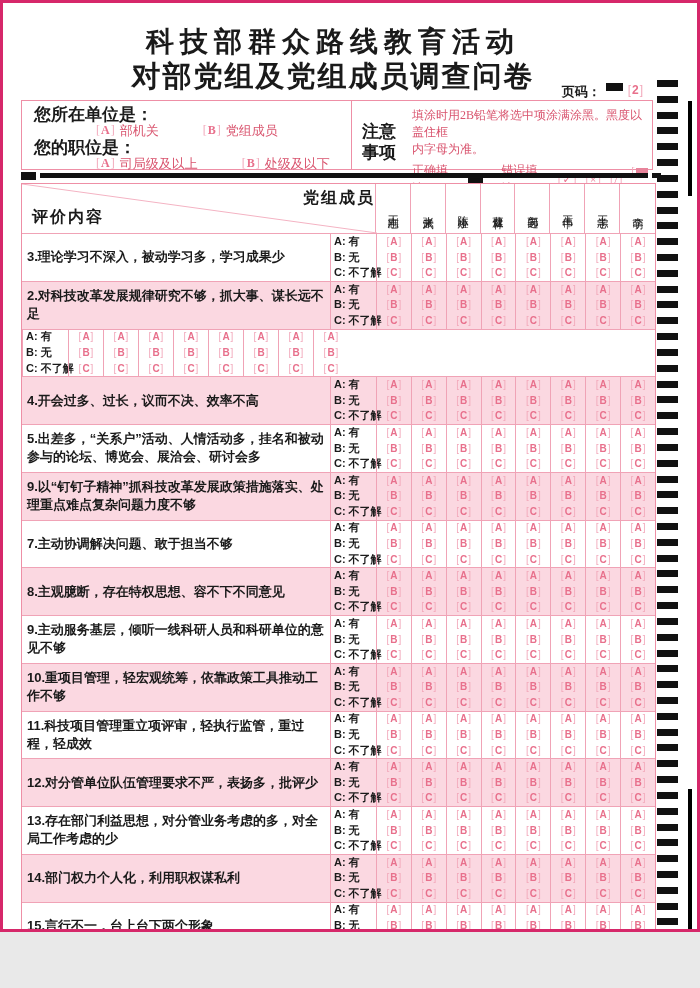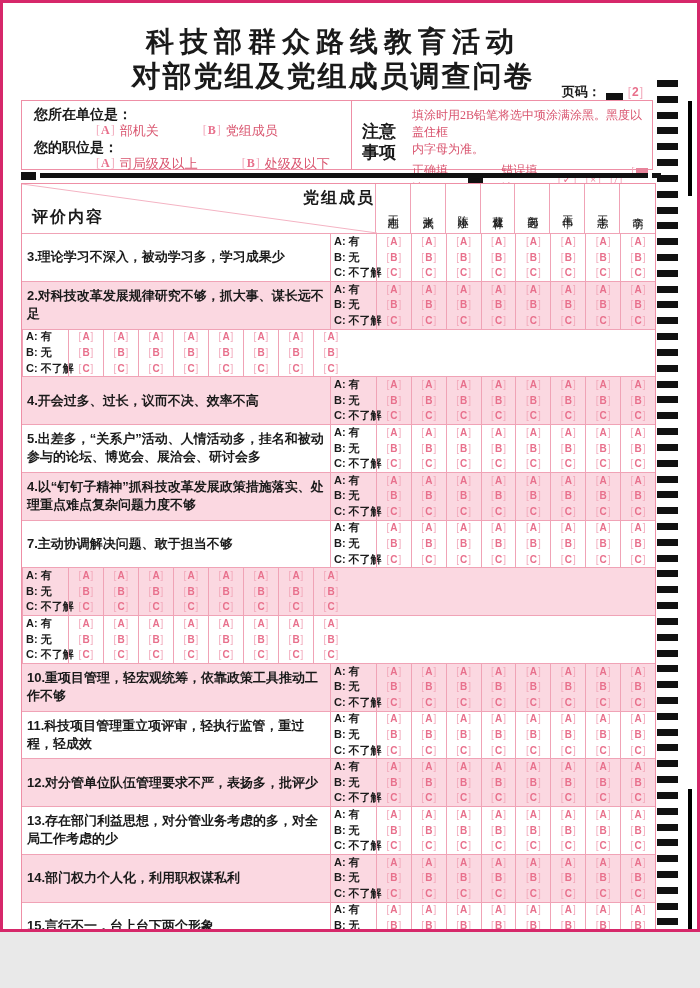--- a/index.html
+++ b/index.html
@@ -1,27 +1,27 @@
 <!DOCTYPE html>
 <html><head>
 <meta charset="utf-8">
 <style>
   html,body{margin:0;padding:0;background:#e9e9e9;}
   .page{position:relative;width:700px;height:932px;background:#fff;box-sizing:border-box;
         border:3px solid #d6286a;overflow:hidden;font-family:"Liberation Sans",sans-serif;color:#1a1a1a;}
   
   .title1{position:absolute;top:20px;left:0;width:660px;text-align:center;font-size:28px;font-weight:bold;letter-spacing:6px;}
   .title2{position:absolute;top:54px;left:0;width:660px;text-align:center;font-size:29px;font-weight:bold;letter-spacing:2px;}
-  .pageno{position:absolute;top:80px;right:54px;display:flex;align-items:flex-end;gap:5px;font-size:13px;font-weight:bold;}
+  .pageno{position:absolute;top:80px;right:54px;display:flex;align-items:flex-start;gap:5px;font-size:13px;font-weight:bold;}
   .blackbar{display:inline-block;width:17px;height:8px;background:#111;}
   
   .info-box{position:absolute;left:18px;top:97px;width:632px;height:70px;box-sizing:border-box;
             border:1px solid #ee8fa6;display:flex;}
   .info-left{width:330px;box-sizing:border-box;border-right:1px solid #ee8fa6;padding:5px 0 0 12px;}
-  .info-label{font-size:14px;font-weight:bold;line-height:17px;}
+  .info-label{font-size:17px;font-weight:bold;line-height:17px;}
   .opt-line{padding-left:62px;font-size:13px;line-height:15px;color:#d9546e;font-family:"Liberation Serif",serif;display:flex;gap:6px;}
   .opt-item{display:flex;gap:5px;margin-right:38px;white-space:nowrap;}
   .notice{flex:1;display:flex;padding:6px 4px 0 10px;}
   .notice-title{font-size:17px;font-weight:bold;line-height:21px;margin-top:14px;width:40px;}
   .notice-body{flex:1;padding-left:10px;color:#d9546e;font-family:"Liberation Serif",serif;}
   .notice-text{font-size:12px;line-height:17px;}
   .fill-line{font-size:12px;line-height:18px;margin-top:3px;display:flex;align-items:center;gap:6px;}
   .wrong-marks{display:flex;gap:9px;align-items:center;}
   .wmark{color:#e8708c;font-size:11px;}
   .wmark::before{content:"[";color:#f2a9bb;margin-right:1px;}
@@ -410,21 +410,21 @@
             <span class="bub">C</span>
           </div>
           <div class="bcell">
             <span class="bub">A</span>
             <span class="bub">B</span>
             <span class="bub">C</span>
           </div>
         </div>
         <div class="row pink">
           <div class="qcell">
-            <span>4.以“钉钉子精神”抓科技改革发展政策措施落实、处理重点难点复杂问题力度不够</span>
+            <span>9.以“钉钉子精神”抓科技改革发展政策措施落实、处理重点难点复杂问题力度不够</span>
           </div>
           <div class="ocell">
             <div>A: 有</div>
             <div>B: 无</div>
             <div>C: 不了解</div>
           </div>
           <div class="bcell">
             <span class="bub">A</span>
             <span class="bub">B</span>
             <span class="bub">C</span>
@@ -509,20 +509,23 @@
             <span class="bub">B</span>
             <span class="bub">C</span>
           </div>
           <div class="bcell">
             <span class="bub">A</span>
             <span class="bub">B</span>
             <span class="bub">C</span>
           </div>
         </div>
         <div class="row pink">
+          <div class="qcell">
+            <span>8.主观臆断，存在特权思想、容不下不同意见</span>
+          </div>
           <div class="ocell">
             <div>A: 有</div>
             <div>B: 无</div>
             <div>C: 不了解</div>
           </div>
           <div class="bcell">
             <span class="bub">A</span>
             <span class="bub">B</span>
             <span class="bub">C</span>
           </div>
@@ -556,20 +559,23 @@
             <span class="bub">B</span>
             <span class="bub">C</span>
           </div>
           <div class="bcell">
             <span class="bub">A</span>
             <span class="bub">B</span>
             <span class="bub">C</span>
           </div>
         </div>
         <div class="row">
+          <div class="qcell">
+            <span>9.主动服务基层，倾听一线科研人员和科研单位的意见不够</span>
+          </div>
           <div class="ocell">
             <div>A: 有</div>
             <div>B: 无</div>
             <div>C: 不了解</div>
           </div>
           <div class="bcell">
             <span class="bub">A</span>
             <span class="bub">B</span>
             <span class="bub">C</span>
           </div>

